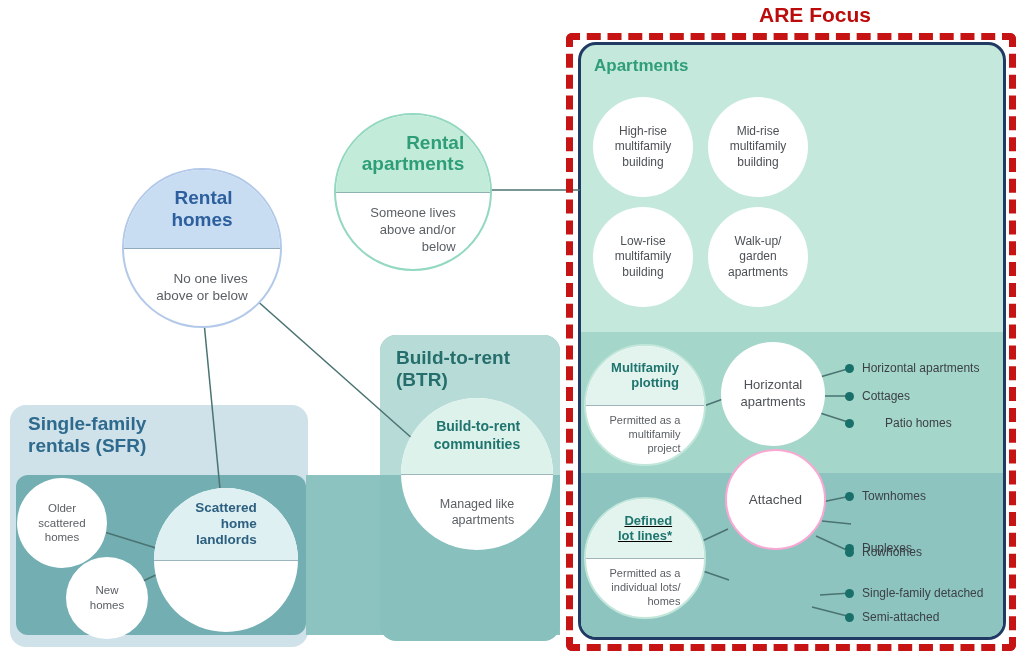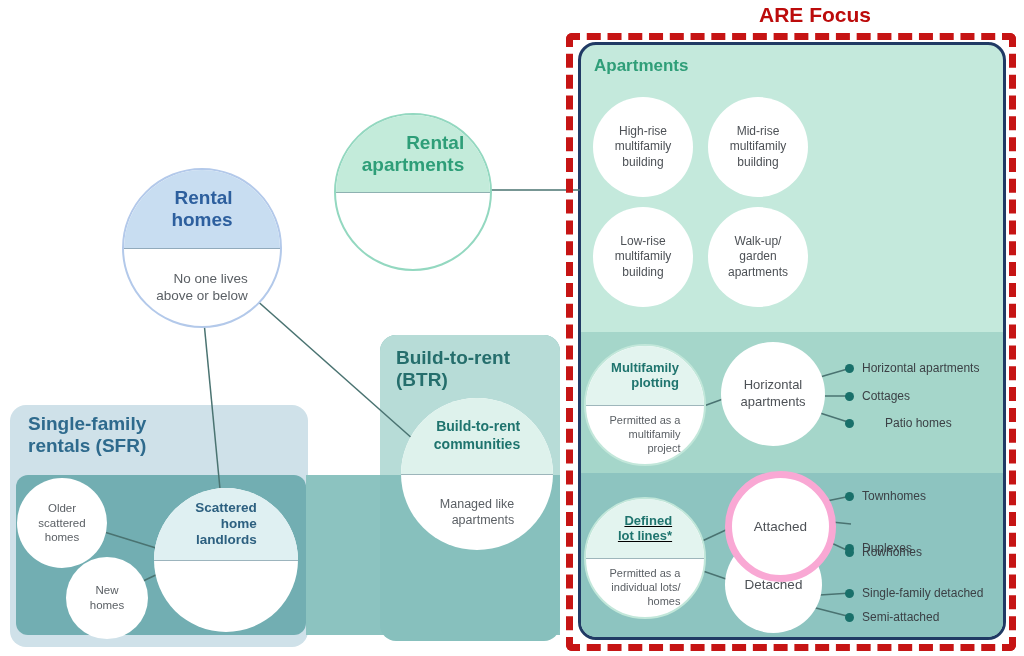--- a/index.html
+++ b/index.html
@@ -107,20 +107,25 @@
       <span class="txt t-gray" style="font-size:13.5px;line-height:1.3;">No one lives
 above or below</span>
     </div>
   </div>
 
   <div class="split" style="left:334px;top:113px;width:154px;height:154px;border:2px solid #93d8c0;">
     <div class="half top" style="background:#c3ebda;">
       <span class="txt t-green-bold">Rental
 apartments</span>
     </div>
+    <div class="half">
+      <span class="txt t-gray" style="font-size:13px;line-height:1.3;">Someone lives
+above and/or
+below</span>
+    </div>
   </div>
 
   <div class="circle" style="left:17px;top:478px;width:90px;height:90px;">
     <span class="txt t-gray" style="font-size:11.5px;line-height:1.3;">Older
 scattered
 homes</span>
   </div>
   <div class="circle" style="left:66px;top:557px;width:82px;height:82px;">
     <span class="txt t-gray" style="font-size:11.5px;line-height:1.3;">New
 homes</span>
@@ -198,24 +203,21 @@
     <div class="half top" style="background:#e3f4ef;text-decoration:underline;">
       <span class="txt t-teal-bold" style="font-size:13px;line-height:1.2;">Defined
 lot lines*</span>
     </div>
     <div class="half">
       <span class="txt t-gray" style="font-size:11px;line-height:1.25;">Permitted as a
 individual lots/
 homes</span>
     </div>
   </div>
-  <div class="circle" style="left:725px;top:536px;width:97px;height:97px;">
-    <span class="txt apt-label" style="font-size:13.5px;">Detached</span>
-  </div>
-  <div class="circle" style="left:725px;top:471px;width:97px;height:97px;border:7px solid #f9a8d4;">
+  <div class="circle" style="left:725px;top:449px;width:97px;height:97px;border:2px solid #f9a8d4;">
     <span class="txt apt-label" style="font-size:13.5px;">Attached</span>
   </div>
   <div class="bullet" style="top:487px;">
     <span class="dot"></span>
     <span class="lbl">Townhomes</span>
   </div>
   <div class="bullet" style="top:539px;">
     <span class="dot"></span>
     <span class="lbl">Duplexes</span>
   </div>

